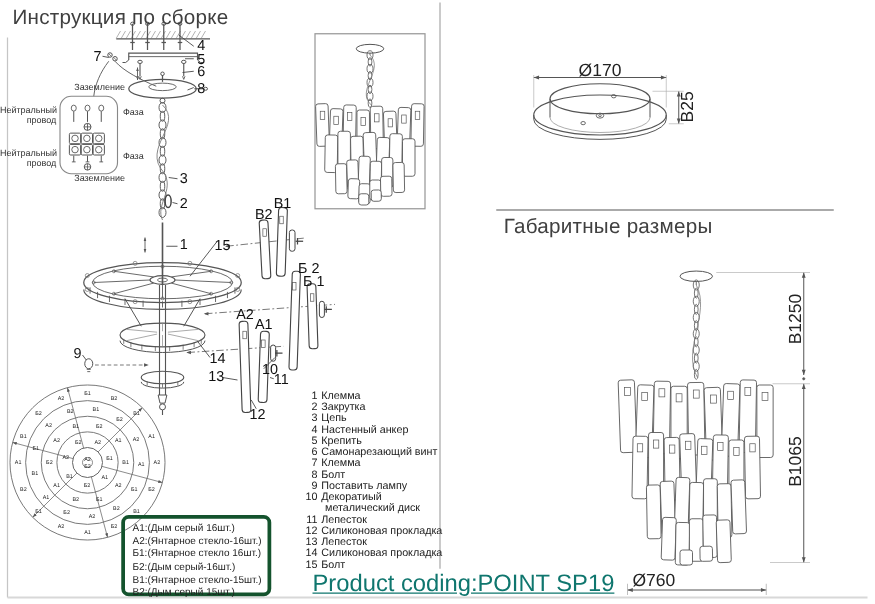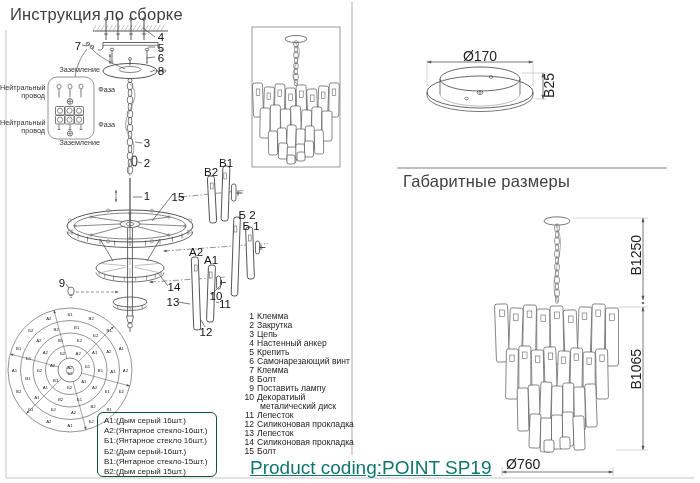--- a/index.html
+++ b/index.html
@@ -13,21 +13,21 @@
   .vtext{writing-mode:vertical-rl;transform:rotate(180deg);}
   .callout{position:absolute;font-size:11.5px;font-weight:500;color:#111;
            transform:translate(-50%,-50%);white-space:nowrap;}
   #color-legend{position:absolute;left:8px;top:151px;width:134px;text-align:center;
                 font-size:7.2px;color:#333;line-height:11.3px;}
   #parts{position:absolute;left:241px;top:312px;font-size:8.6px;color:#222;}
   .prow{display:flex;line-height:9px;}
   .pnum{width:13px;text-align:right;margin-right:3px;flex:none;}
   .pname{white-space:nowrap;}
   .pwrap{line-height:9px;margin-left:19px;white-space:nowrap;}
-  #glass{position:absolute;left:97px;top:412px;width:120px;height:65px;border:1px solid #14532d;
+  #glass{position:absolute;left:97px;top:412px;width:120px;height:65px;border:3px solid #14532d;
          border-radius:6px;padding:3px 0 0 6px;font-size:8px;color:#222;box-sizing:border-box;}
   .grow{line-height:10.2px;white-space:nowrap;}
   #footer-coding{font-size:19px;color:#0f766e;text-decoration:underline;}
 </style>
 </head>
 <body>
 
 <div class="stage">
 
   <svg id="art" width="700" height="483" viewBox="0 0 700 483">

